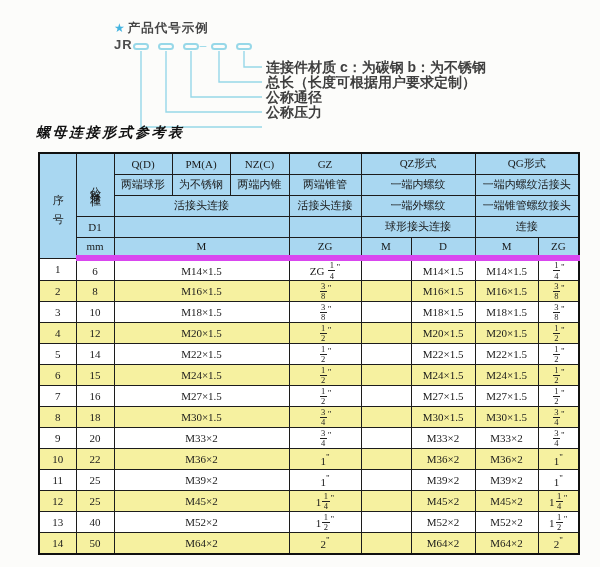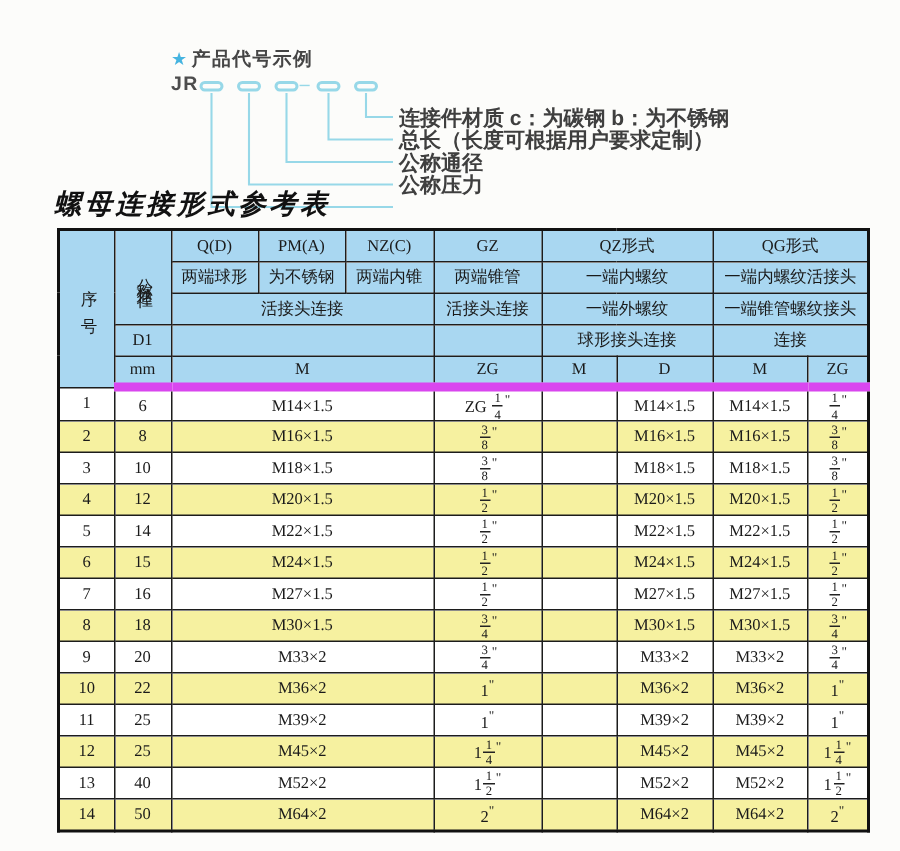--- a/index.html
+++ b/index.html
@@ -7,21 +7,21 @@
   body {
     background: var(--page-bg, #fcfcfa);
     font-family: "Liberation Serif", "DejaVu Serif", serif;
     color:#1a1a1a;
     position:relative;
     overflow:hidden;
   }
   .page { position:absolute; inset:0; }
 
   
-  .diagram { position:absolute; left:0; top:15px; width:476px; height:148px; }
+  .diagram { position:absolute; left:0; top:4px; width:476px; height:148px; }
   .diagram-title {
     position:absolute; left:114px; top:16px;
     font-family:"Liberation Sans","DejaVu Sans",sans-serif;
     font-size:12.5px; font-weight:bold; color:#454545; letter-spacing:1px;
   }
   .diagram-title .star { color: var(--star-blue,#45b4e0); margin-right:2px; font-size:12px; }
   .jr {
     position:absolute; left:114px; top:33px;
     font-family:"Liberation Sans","DejaVu Sans",sans-serif;
     font-size:13px; font-weight:bold; color:#4d4d4d; letter-spacing:1px;
@@ -38,21 +38,21 @@
   .connector-svg polyline { fill:none; stroke:var(--line-cyan,#9bd9e8); stroke-width:1.4; }
   .dlabel {
     position:absolute; left:266px; height:14px; line-height:14px;
     font-family:"Liberation Sans","DejaVu Sans",sans-serif;
     font-size:14px; font-weight:600; color:#3f3f3f; white-space:nowrap;
   }
 
   
   .table-title {
     position:absolute; left:36px; top:124px;
-    font-size:18px; font-weight:bold; font-style:italic;
+    font-size:14px; font-weight:bold; font-style:italic;
     letter-spacing:2.5px; color:#111;
   }
 
   
   table.ref {
     position:absolute; left:38px; top:152px; width:540px;
     border-collapse:collapse; table-layout:fixed;
     font-size:11px;
   }
   table.ref th, table.ref td {

